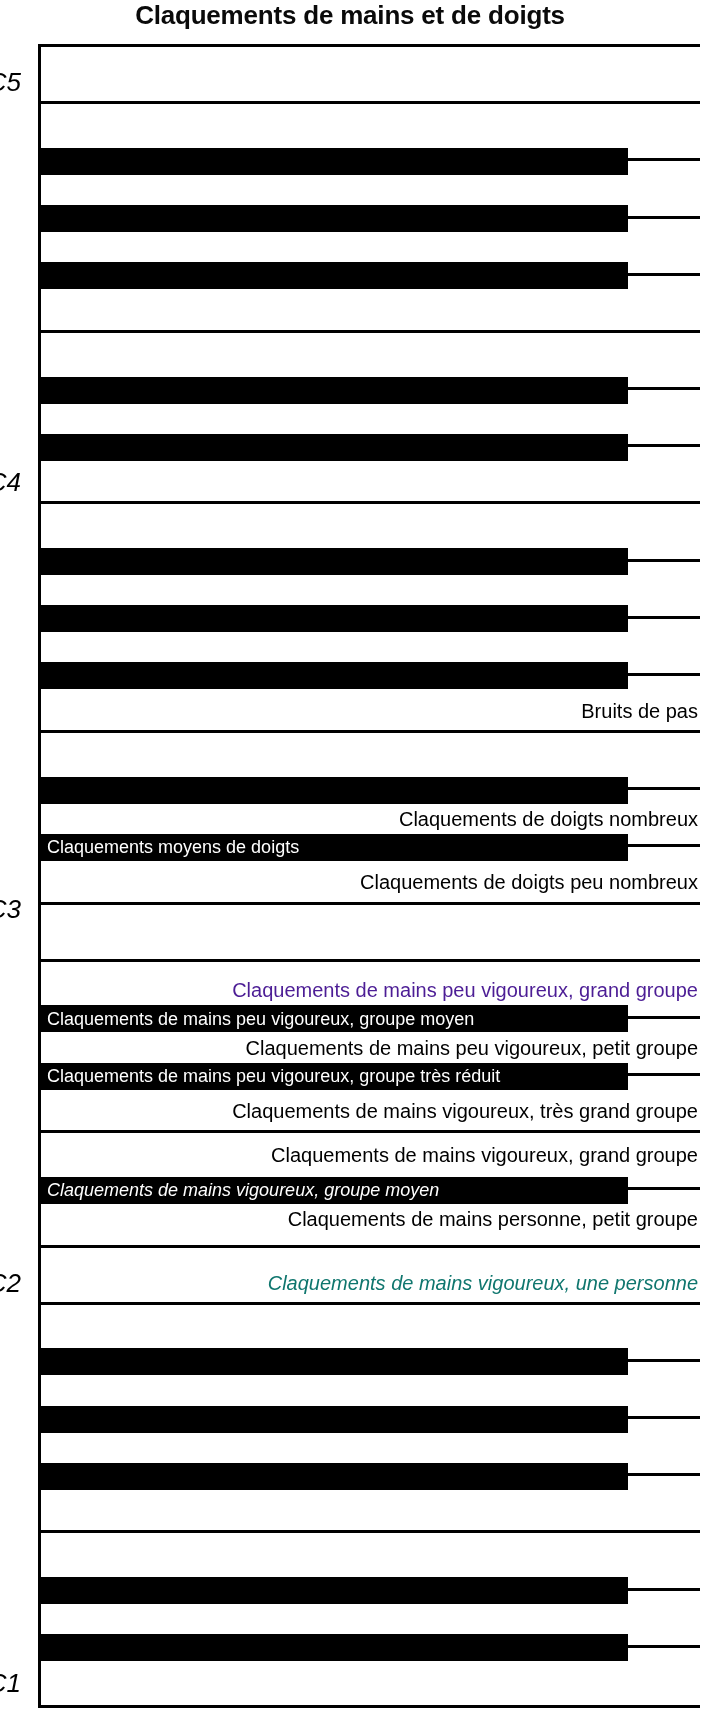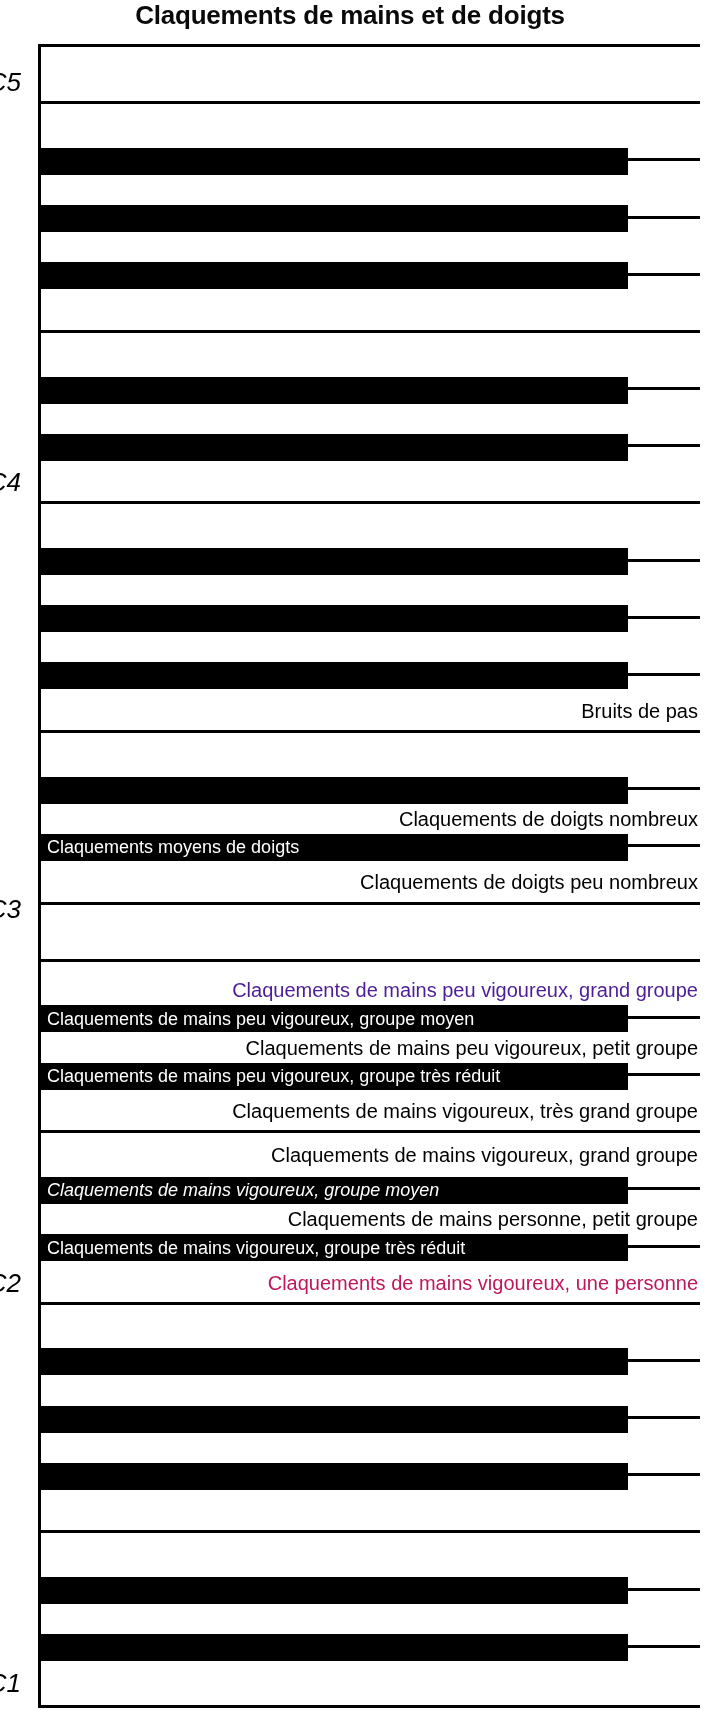--- a/index.html
+++ b/index.html
@@ -114,21 +114,21 @@
       <div class="white-key" style="top: 1029.1px; height: 57.1724px; border-bottom-color: rgb(0, 0, 0);">
         <span class="wlabel" style="top: 35.0862px; color: rgb(0, 0, 0);">Claquements de mains vigoureux, très grand groupe</span>
       </div>
       <div class="white-key" style="top: 1086.28px; height: 57.1724px; border-bottom-color: rgb(0, 0, 0);">
         <span class="wlabel" style="top: 22.0862px; color: rgb(0, 0, 0);">Claquements de mains vigoureux, grand groupe</span>
       </div>
       <div class="white-key" style="top: 1143.45px; height: 57.1724px; border-bottom-color: rgb(0, 0, 0);">
         <span class="wlabel" style="top: 28.5862px; color: rgb(0, 0, 0);">Claquements de mains personne, petit groupe</span>
       </div>
       <div class="white-key" style="top: 1200.62px; height: 57.1724px; border-bottom-color: rgb(0, 0, 0);">
-        <span class="wlabel" style="top: 35.0862px; color: #be185d;">Claquements de mains vigoureux, une personne</span>
+        <span class="wlabel" style="top: 35.0862px; color: #0f766e; font-style: italic;">Claquements de mains vigoureux, une personne</span>
       </div>
       <div class="white-key" style="top: 1257.79px; height: 57.1724px; border-bottom-color: rgb(0, 0, 0);"></div>
       <div class="white-key" style="top: 1314.97px; height: 57.1724px; border-bottom-color: rgb(0, 0, 0);"></div>
       <div class="white-key" style="top: 1372.14px; height: 57.1724px; border-bottom-color: rgb(0, 0, 0);"></div>
       <div class="white-key" style="top: 1429.31px; height: 57.1724px; border-bottom-color: rgb(0, 0, 0);"></div>
       <div class="white-key" style="top: 1486.48px; height: 57.1724px; border-bottom-color: rgb(0, 0, 0);"></div>
       <div class="white-key" style="top: 1543.66px; height: 57.1724px; border-bottom-color: rgb(0, 0, 0);"></div>
       <div class="white-key last" style="top: 1600.83px; height: 57.1724px; border-bottom-color: rgb(0, 0, 0);"></div>
       <div class="black-key" style="top: 100.845px; width: 587px; height: 27px; background: rgb(0, 0, 0);"></div>
       <div class="black-key" style="top: 158.017px; width: 587px; height: 27px; background: rgb(0, 0, 0);"></div>
@@ -144,23 +144,20 @@
       </div>
       <div class="black-key" style="top: 958.431px; width: 587px; height: 27px; background: rgb(0, 0, 0);">
         <span class="blabel" style="color: rgb(255, 255, 255);">Claquements de mains peu vigoureux, groupe moyen</span>
       </div>
       <div class="black-key" style="top: 1015.6px; width: 587px; height: 27px; background: rgb(0, 0, 0);">
         <span class="blabel" style="color: rgb(255, 255, 255); text-align: right;">Claquements de mains peu vigoureux, groupe très réduit</span>
       </div>
       <div class="black-key" style="top: 1129.95px; width: 587px; height: 27px; background: rgb(0, 0, 0);">
         <span class="blabel" style="color: rgb(255, 255, 255); font-style: italic;">Claquements de mains vigoureux, groupe moyen</span>
       </div>
-      <div class="black-key" style="top: 1187.12px; width: 587px; height: 27px; background: rgb(0, 0, 0);">
-        <span class="blabel" style="color: rgb(255, 255, 255);">Claquements de mains vigoureux, groupe très réduit</span>
-      </div>
       <div class="black-key" style="top: 1301.47px; width: 587px; height: 27px; background: rgb(0, 0, 0);"></div>
       <div class="black-key" style="top: 1358.64px; width: 587px; height: 27px; background: rgb(0, 0, 0);"></div>
       <div class="black-key" style="top: 1415.81px; width: 587px; height: 27px; background: rgb(0, 0, 0);"></div>
       <div class="black-key" style="top: 1530.16px; width: 587px; height: 27px; background: rgb(0, 0, 0);"></div>
       <div class="black-key" style="top: 1587.33px; width: 587px; height: 27px; background: rgb(0, 0, 0);"></div>
     </div>
 <div class="octave-label" style="top: 82.0862px;">C5</div>
     <div class="octave-label" style="top: 482.293px;">C4</div>
     <div class="octave-label" style="top: 909px;">C3</div>
     <div class="octave-label" style="top: 1282.71px;">C2</div>

